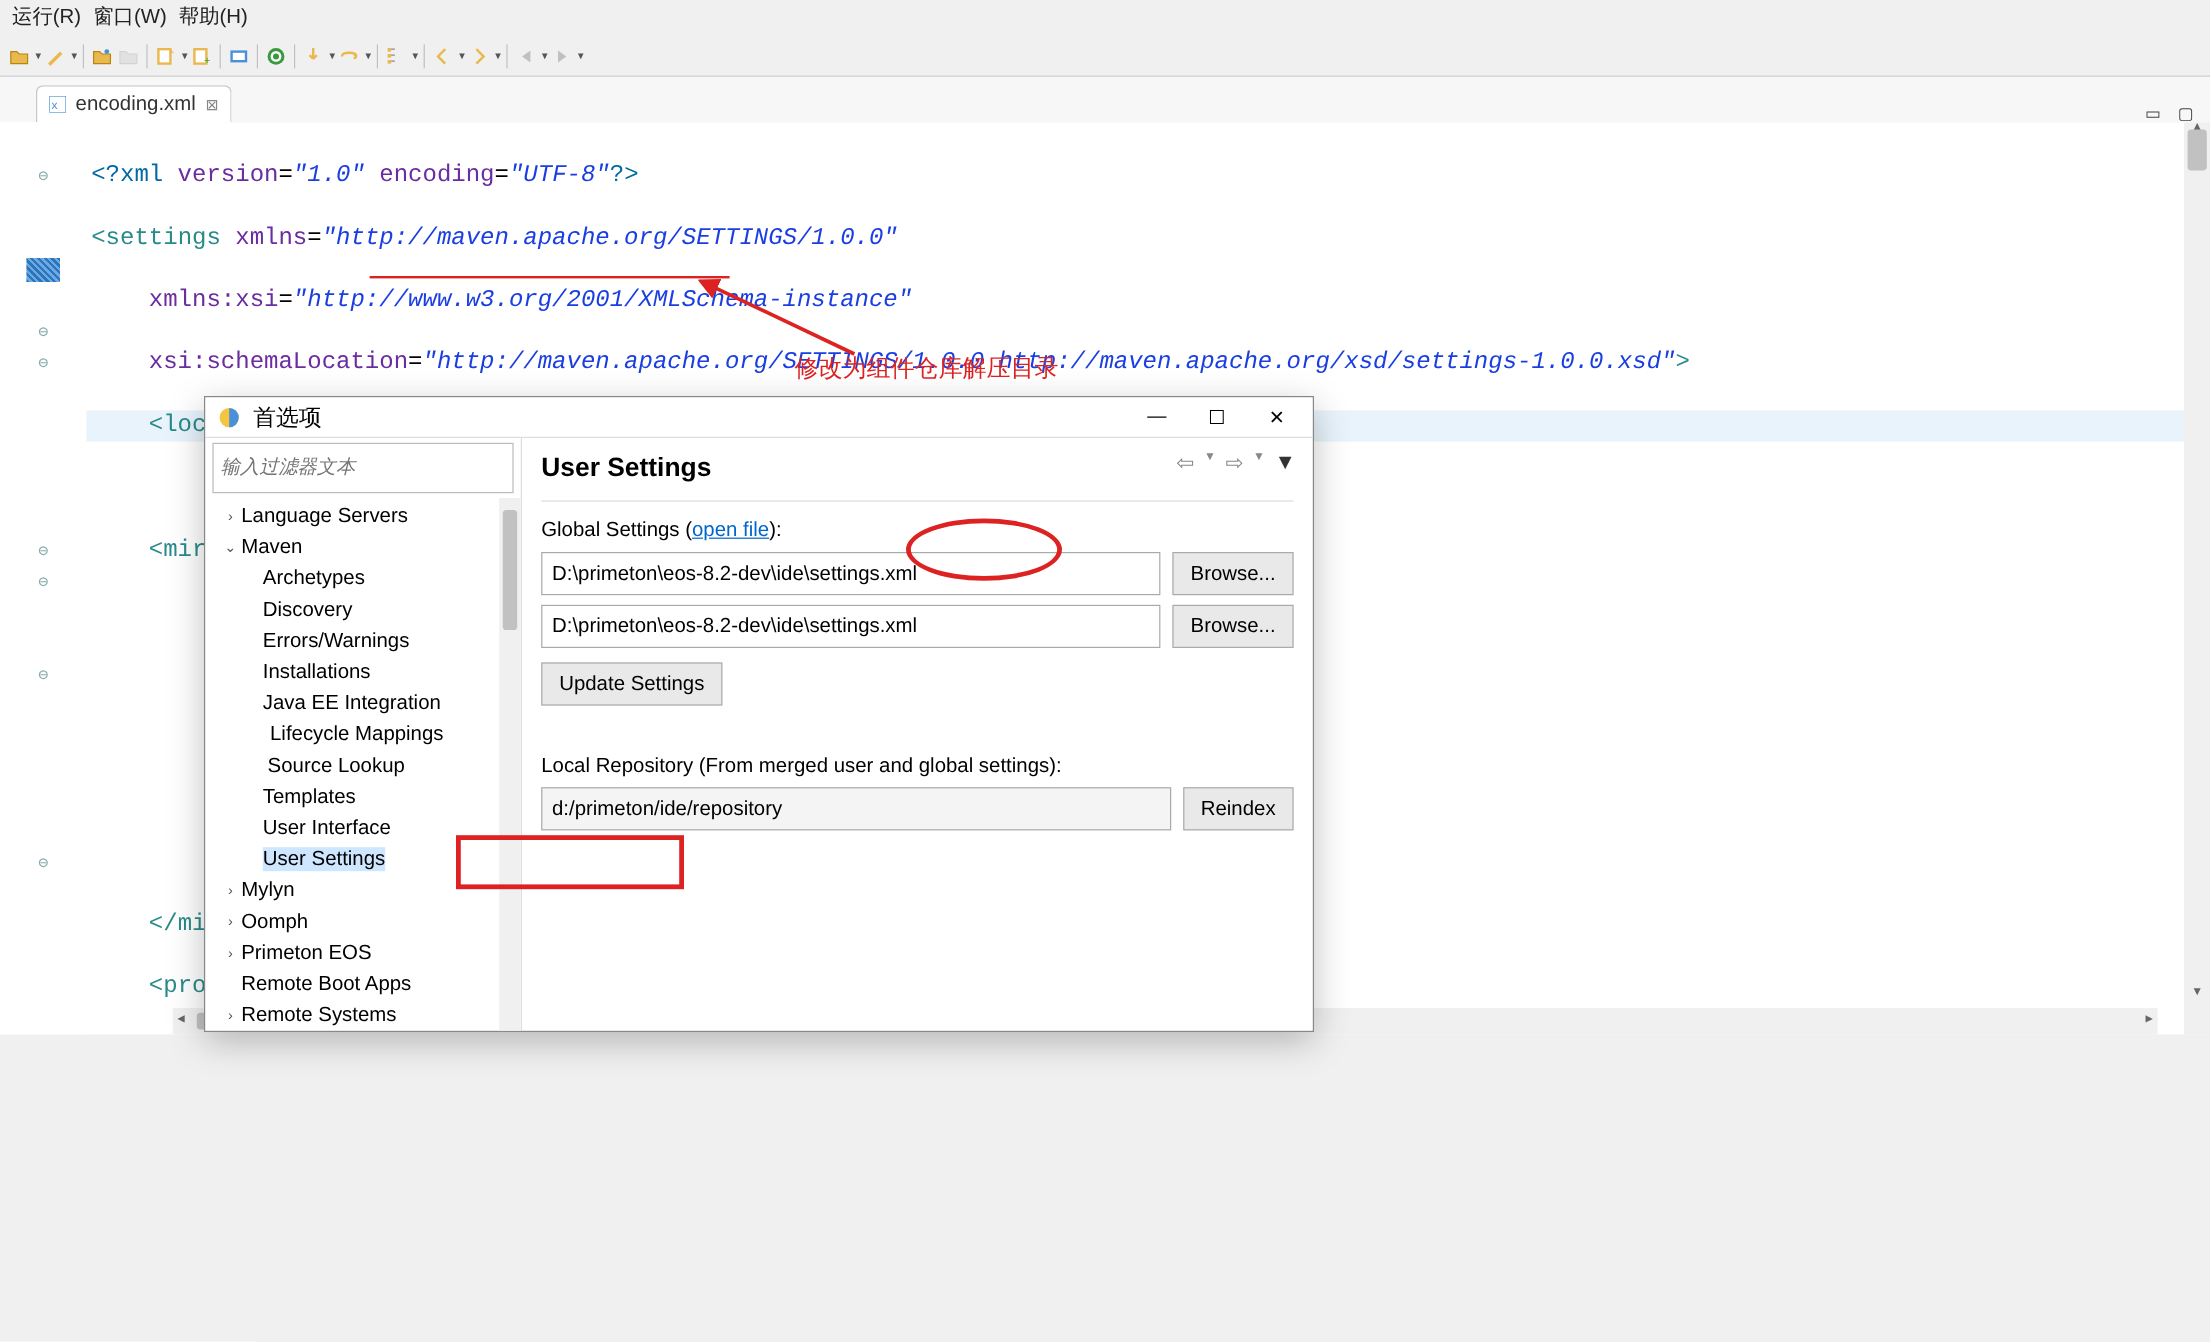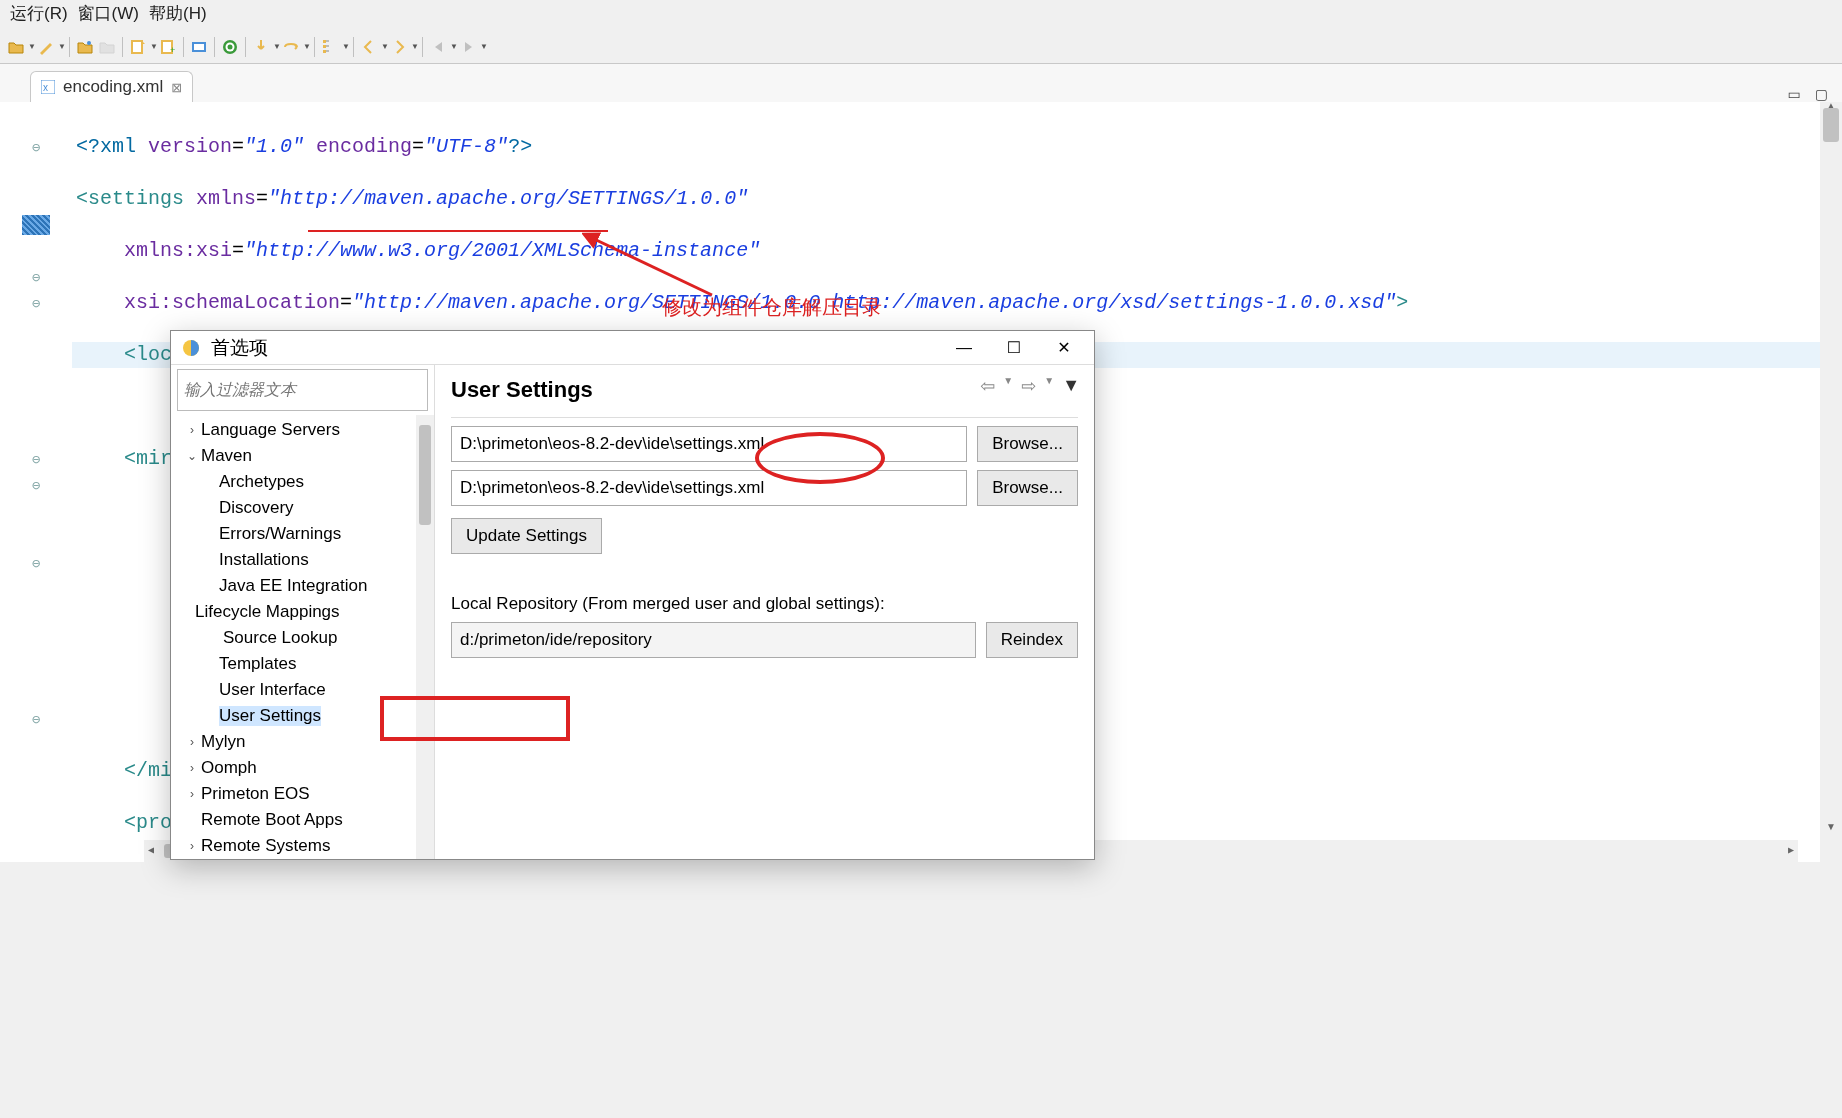--- a/index.html
+++ b/index.html
@@ -535,21 +535,21 @@
           </div>
         <div class="treeitem" style="padding-left:48px">
             <span class="lbl">Errors/Warnings</span>
           </div>
         <div class="treeitem" style="padding-left:48px">
             <span class="lbl">Installations</span>
           </div>
         <div class="treeitem" style="padding-left:48px">
             <span class="lbl">Java EE Integration</span>
           </div>
-        <div class="treeitem" style="padding-left:24px">
+        <div class="treeitem" style="padding-left:54px">
             <span class="lbl">Lifecycle Mappings</span>
           </div>
         <div class="treeitem" style="padding-left:52px">
             <span class="lbl">Source Lookup</span>
           </div>
         <div class="treeitem" style="padding-left:48px">
             <span class="lbl">Templates</span>
           </div>
         <div class="treeitem" style="padding-left:48px">
             <span class="lbl">User Interface</span>
@@ -586,20 +586,23 @@
       <div class="navarrows">
         <span>⇦</span>
           <span style="font-size:10px">▼</span>
         <span>⇨</span>
           <span style="font-size:10px">▼</span>
         <span style="color:#333">▼</span>
       </div>
       <h2>User Settings</h2>
       <hr style="border:none;border-top:1px solid #ddd;margin-bottom:8px">
 
+      <div class="formrow">
+        <span>Global Settings (</span><span class="link">open file</span><span>):</span>
+      </div>
       <div class="inprow">
         <input type="text" value="D:\primeton\eos-8.2-dev\ide\settings.xml" style="">
         <button>Browse...</button>
       </div>
 
       <div class="inprow">
         <input type="text" value="D:\primeton\eos-8.2-dev\ide\settings.xml" style="">
         <button>Browse...</button>
       </div>
 

